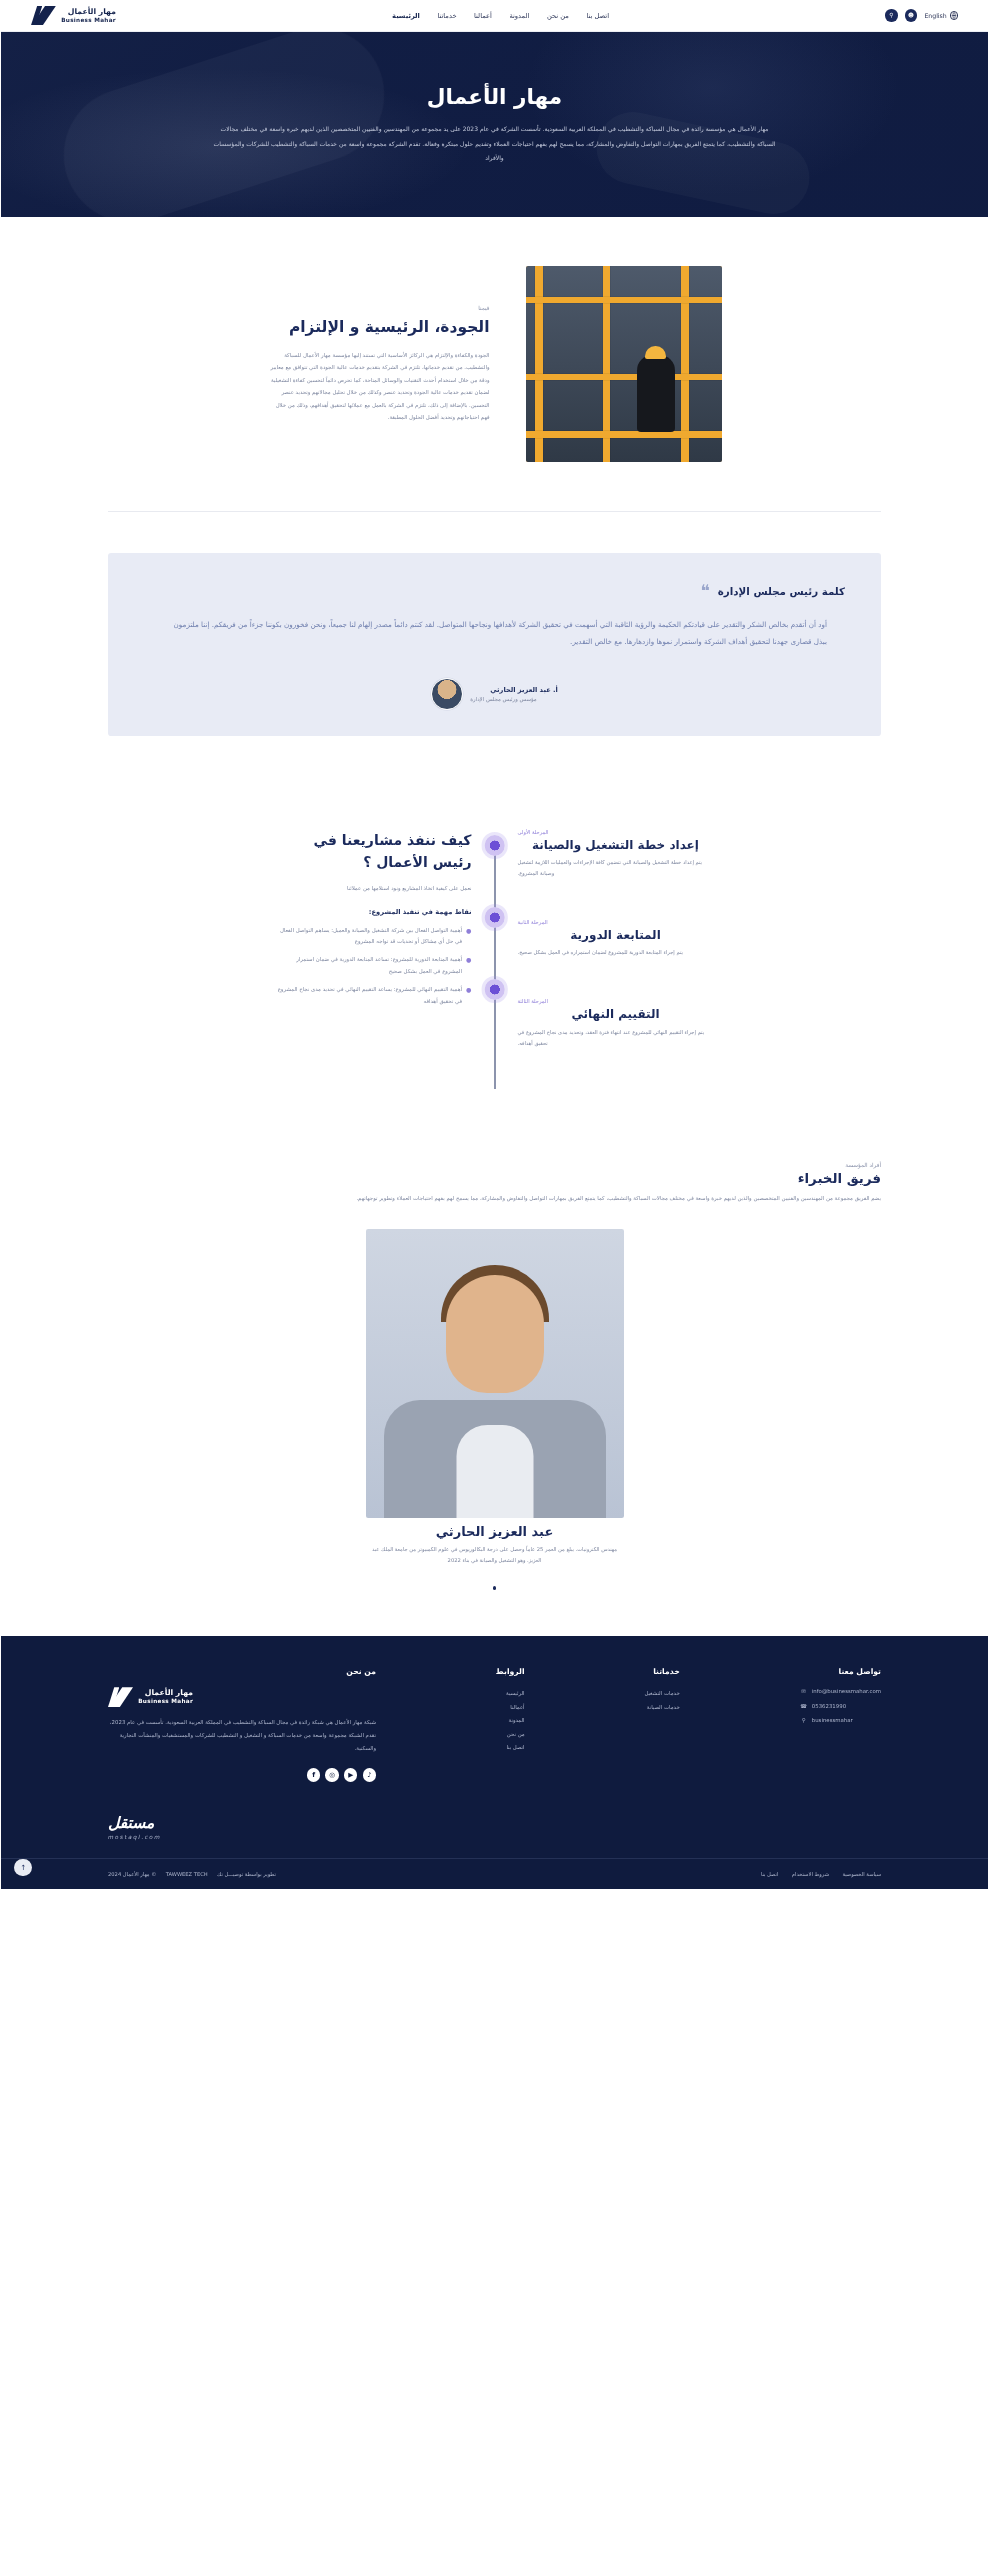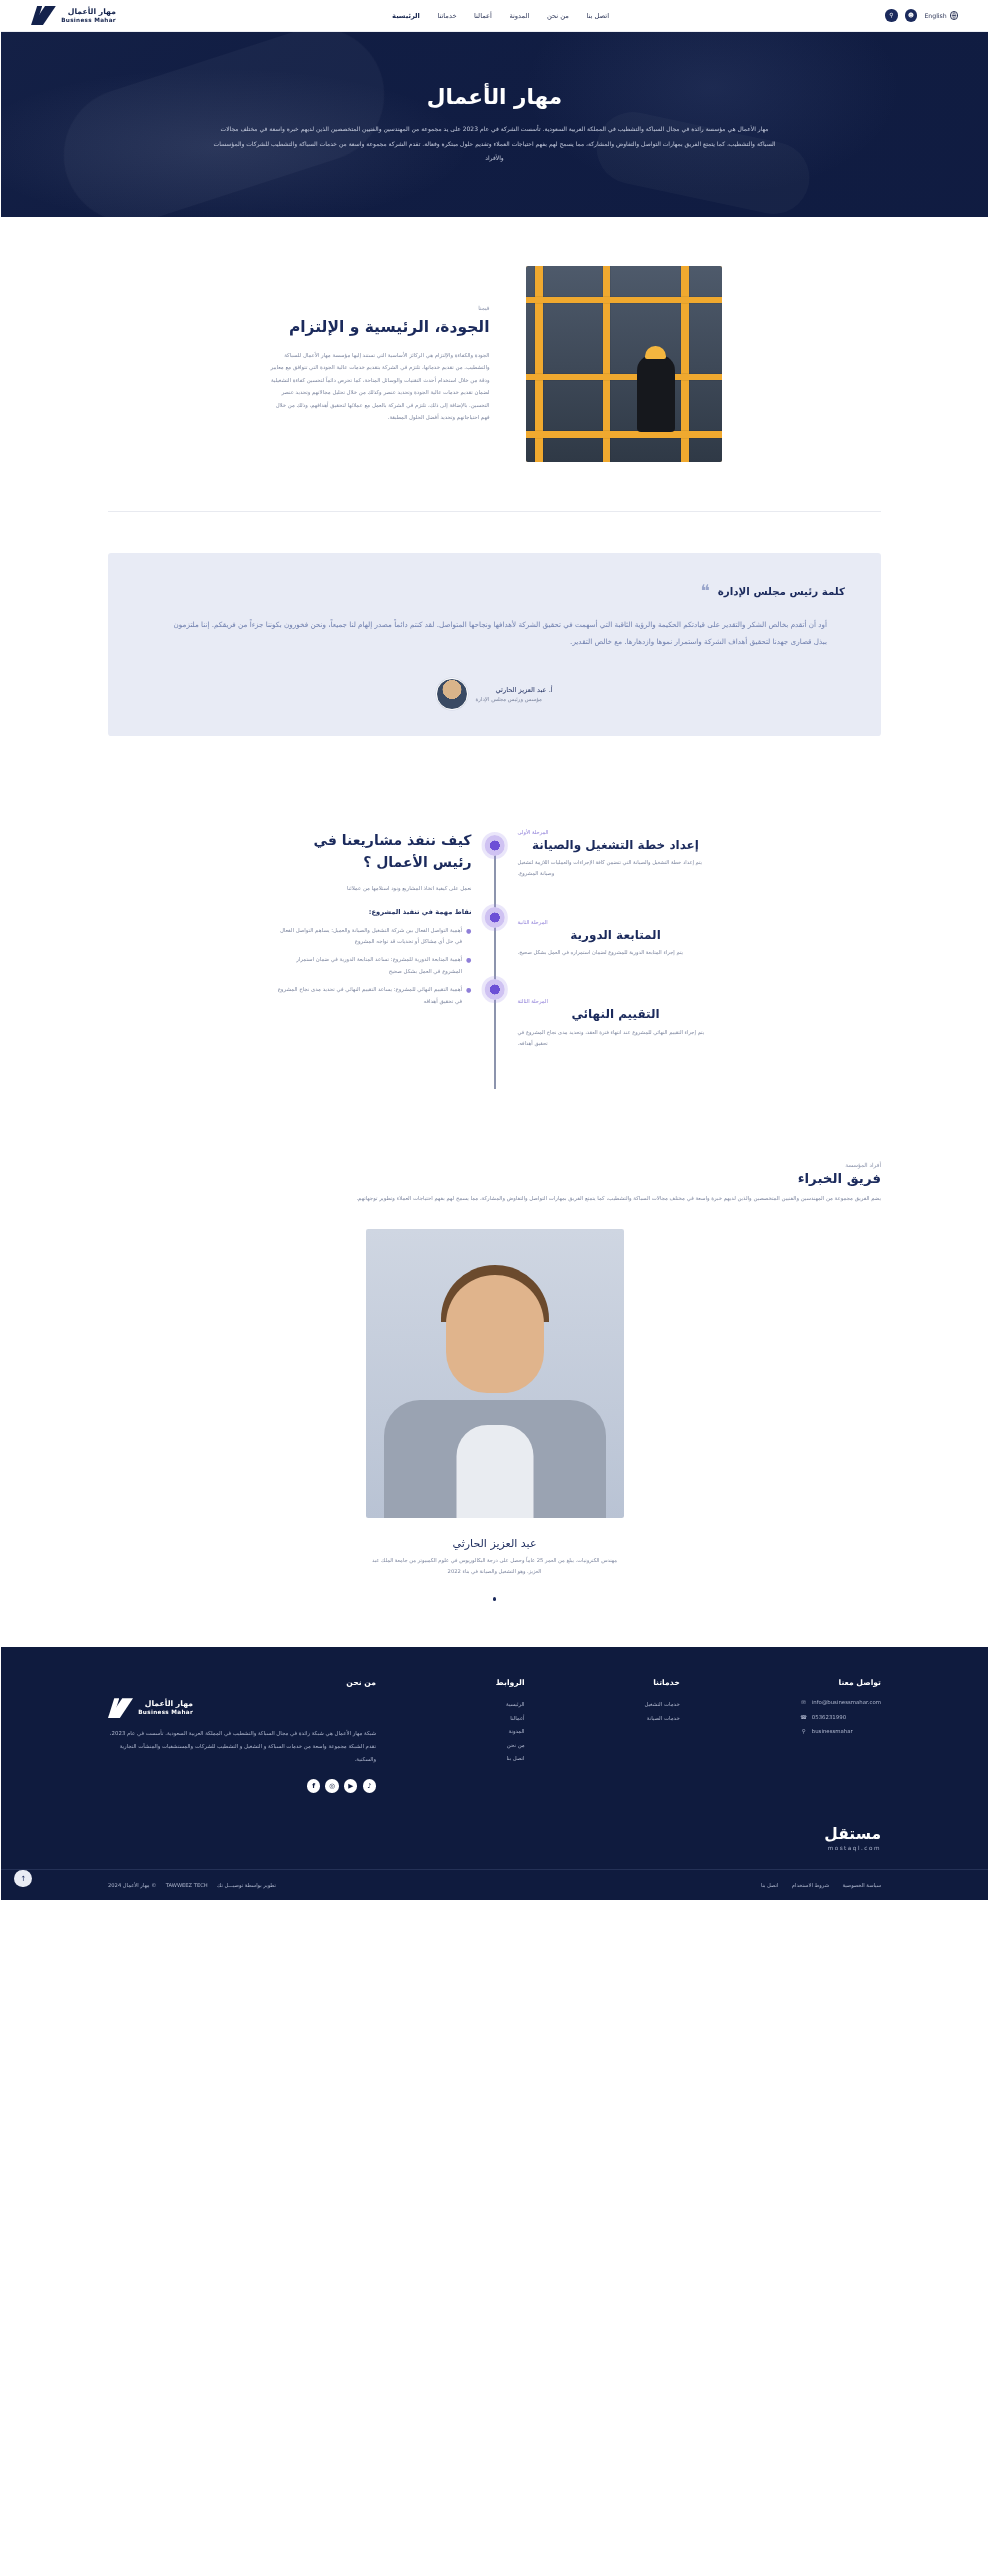--- a/index.html
+++ b/index.html
@@ -157,21 +157,21 @@
   .quote-mark { font-size: 17.5px; color: #9aa6cc; line-height: 1; }
   .quote-body {
     font-size: 7.2px; color: #6f7fae; line-height: 2.4; max-width: 665px; margin-right: auto; margin-left: auto;
     text-align: right;
   }
   .quote-author {
     display: flex; align-items: center; justify-content: center; gap: 7.2px;
     margin-top: 28px;
   }
   .author-txt { text-align: left; }
-  .author-name { font-size: 6.7px; color: #1b2a5c; font-weight: 400; margin-left: 20px; }
+  .author-name { font-size: 6.7px; color: #1b2a5c; font-weight: 700; margin-left: 20px; }
   .author-role { font-size: 5.4px; color: #7d869f; margin-top: 2.1px; }
   .avatar-lg {
     width: 32px; height: 32px; border-radius: 50%;
     background: radial-gradient(circle at 50% 35%, #d9b48a 0 38%, #3a4a63 39% 100%);
     border: 1.5px solid #fff;
     box-shadow: 0 0 0 0.5px #d2d7e6;
   }
 
   
   .section-projects {
@@ -232,21 +232,21 @@
   .shirt {
     position: absolute; bottom: 0; left: 50%; transform: translateX(-50%);
     width: 222px; height: 118px; border-radius: 36px 36px 0 0;
     background: #9aa3b2;
   }
   .tee {
     position: absolute; bottom: 0; left: 50%; transform: translateX(-50%);
     width: 77px; height: 93px; border-radius: 31px 31px 0 0;
     background: #e9ecf1;
   }
-  .member-name { font-size: 11px; color: #1b2a5c; font-weight: 400; margin-top: 19px; }
+  .member-name { font-size: 13px; color: #1b2a5c; font-weight: 700; margin-top: 6px; }
   .member-bio { font-size: 5.2px; color: #7d869f; line-height: 2.1; margin-top: 5.2px; }
 
   .dots { margin-top: 20.6px; display: flex; justify-content: center; gap: 4.1px; }
   .dots span { width: 3.6px; height: 3.6px; border-radius: 50%; background: #1b2a5c; }
 
   
   .footer {
     background: #0f1b3e; color: #fff; padding: 31px 0 0;
   }
   .footer-inner {
@@ -266,21 +266,21 @@
   .ic {
     width: 8.2px; height: 8.2px; display: inline-flex; align-items: center; justify-content: center;
     color: #aeb6cd; font-size: 6.2px;
   }
   .socials { display: flex; gap: 5.2px; justify-content: flex-start; margin-top: 13.4px; }
   .soc {
     width: 13.4px; height: 13.4px; border-radius: 50%; background: #fff; color: #0f1b3e;
     display: flex; align-items: center; justify-content: center; font-size: 6.7px; font-weight: 700;
   }
   .mostaql {
-    width: 773px; margin: 21.6px auto 0; text-align: right; padding: 10.3px 0 5.2px;
+    width: 773px; margin: 21.6px auto 0; text-align: left; padding: 10.3px 0 5.2px; font-style: italic;
   }
   .mostaql .m-word { font-size: 15.5px; color: #fff; font-weight: 700; letter-spacing: 1px; }
   .mostaql .m-sub { font-size: 5.7px; color: #aeb6cd; margin-top: 2.1px; letter-spacing: 1.5px; }
   .footer-bottom {
     border-top: 0.5px solid #243156;
     margin-top: 13.4px;
   }
   .fb-inner {
     width: 773px; margin: 0 auto; height: 30px;
     display: flex; align-items: center; justify-content: space-between;

